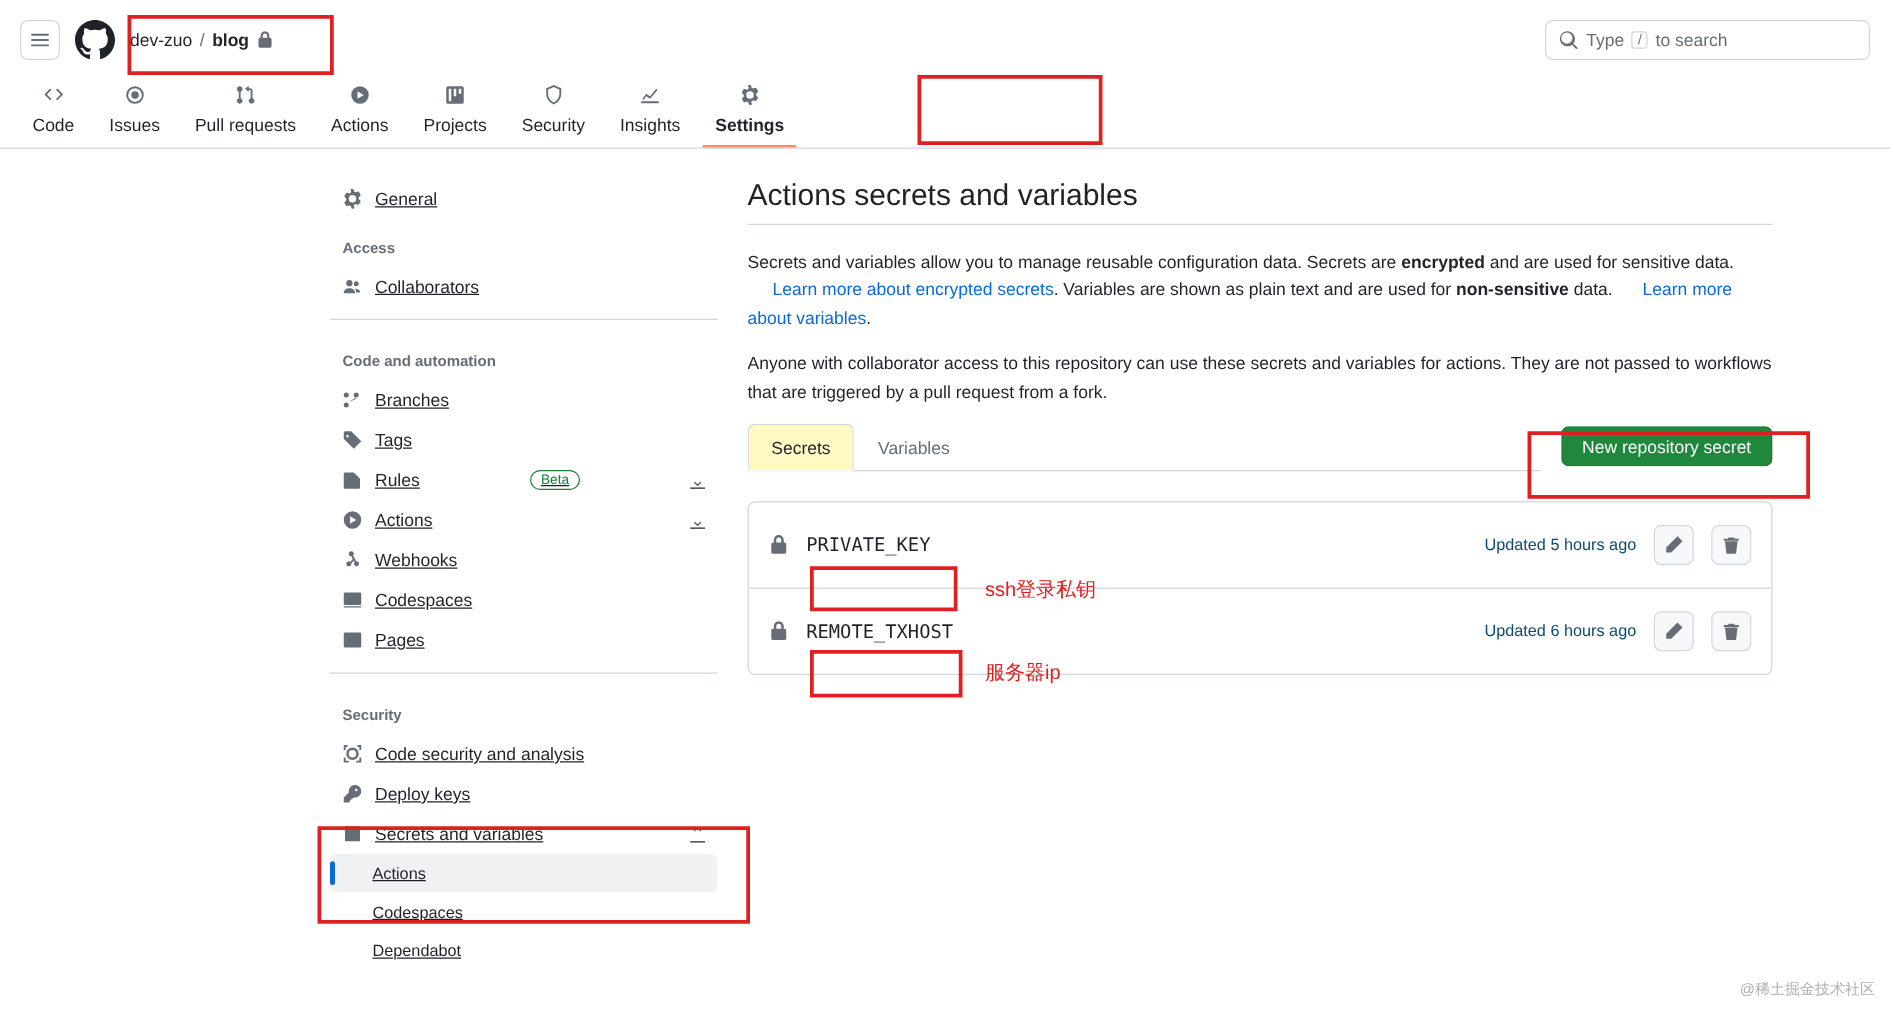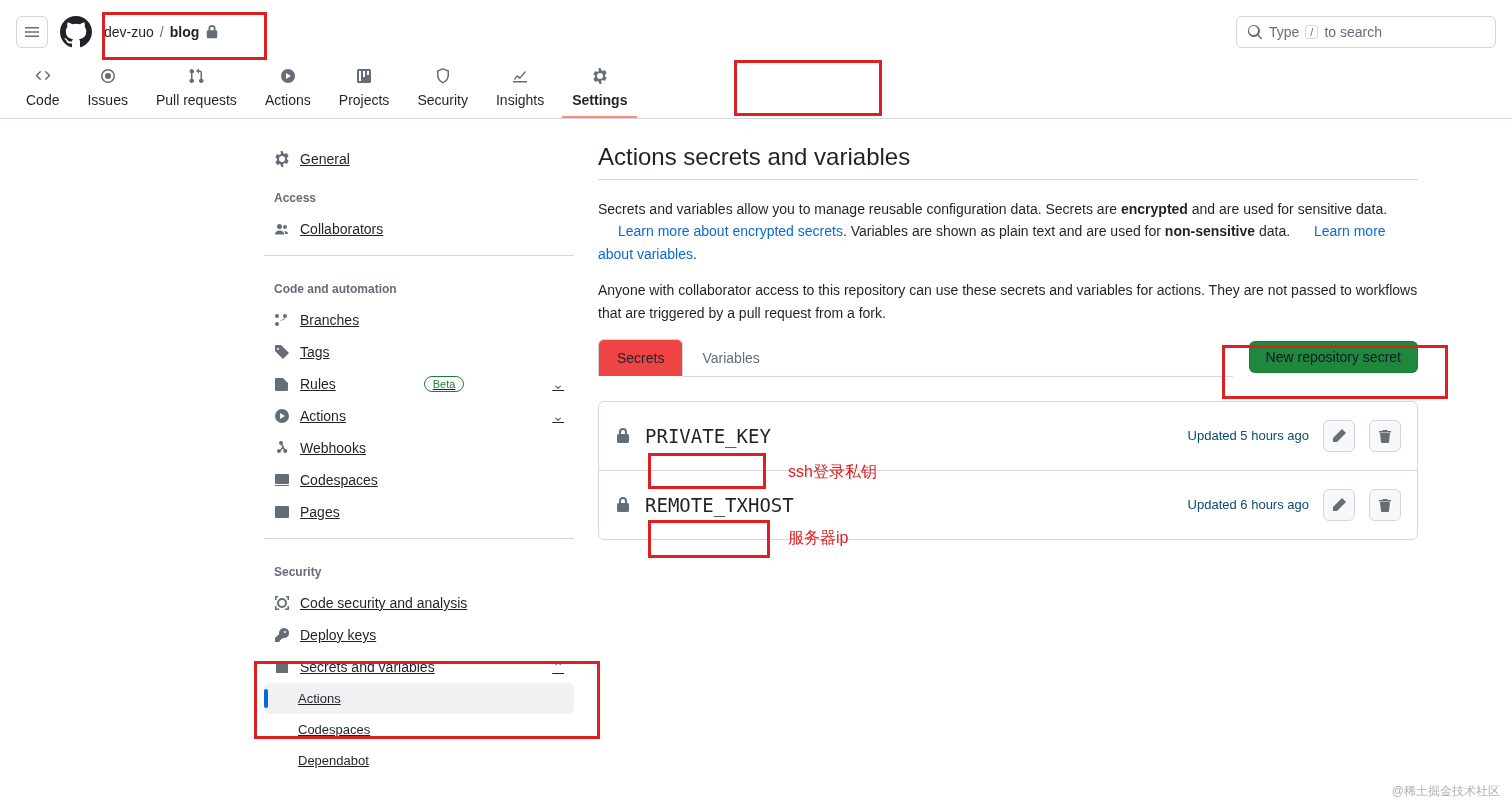--- a/index.html
+++ b/index.html
@@ -30,26 +30,26 @@
 .chev { margin-left: auto; color: #656d76; }
 .content { flex: 1; max-width: 820px; }
 h2.page-title { font-size: 24px; font-weight: 400; margin-bottom: 8px; }
 .hr { border-bottom: 1px solid #d0d7de; margin-bottom: 18px; }
 .desc { font-size: 14px; color: #1f2328; line-height: 1.6; margin-bottom: 14px; }
 .desc a { color: #0969da; text-decoration: none; margin-left: 20px; }
 .desc strong { font-weight: 600; }
 .tab-row { display: flex; align-items: center; margin-bottom: 24px; }
 .tabs { display: flex; border-bottom: 1px solid #d0d7de; flex: 1; }
 .tab { padding: 10px 18px; font-size: 14px; color: #656d76; cursor: pointer; border: 1px solid transparent; border-bottom: none; border-radius: 6px 6px 0 0; position: relative; top: 1px; }
-.tab.active { border-color: #d0d7de; border-bottom: 1px solid #fff; color: #1f2328; background: #ef4444; }
-.new-btn { background: #1f883d; color: #0f172a; border: 1px solid rgba(27,31,36,0.15); border-radius: 6px; padding: 7px 16px; font-size: 14px; font-weight: 500; cursor: pointer; margin-left: 16px; }
+.tab.active { border-color: #d0d7de; border-bottom: 1px solid #fff; color: #1f2328; background: #fef9c3; }
+.new-btn { background: #1f883d; color: #ffffff; border: 1px solid rgba(27,31,36,0.15); border-radius: 6px; padding: 7px 16px; font-size: 14px; font-weight: 500; cursor: pointer; margin-left: 16px; }
 .secret-list { border: 1px solid #d0d7de; border-radius: 6px; }
 .secret-row { display: flex; align-items: center; padding: 18px 16px; gap: 14px; }
 .secret-row + .secret-row { border-top: 1px solid #d0d7de; }
-.secret-name { font-family: ui-monospace, "SF Mono", Monaco, monospace; font-size: 19px; }
+.secret-name { font-family: ui-monospace, "SF Mono", Monaco, monospace; font-size: 15px; }
 .secret-time { margin-left: auto; color: #0c4a6e; font-size: 13px; }
 .icon-btn { width: 32px; height: 32px; border: 1px solid #d0d7de; border-radius: 6px; display: flex; align-items: center; justify-content: center; cursor: pointer; background: #f6f8fa; }
 .ann-box { position: absolute; border: 3px solid #e02020; }
 .ann-text { position: absolute; color: #e02020; font-size: 16px; font-family: "Microsoft YaHei", sans-serif; }
 .watermark { position: fixed; right: 12px; bottom: 8px; color: #b0b0b0; font-size: 12px; }
 svg.oct { width: 16px; height: 16px; fill: #656d76; flex-shrink: 0; }
 </style>
 </head>
 <body>
 

